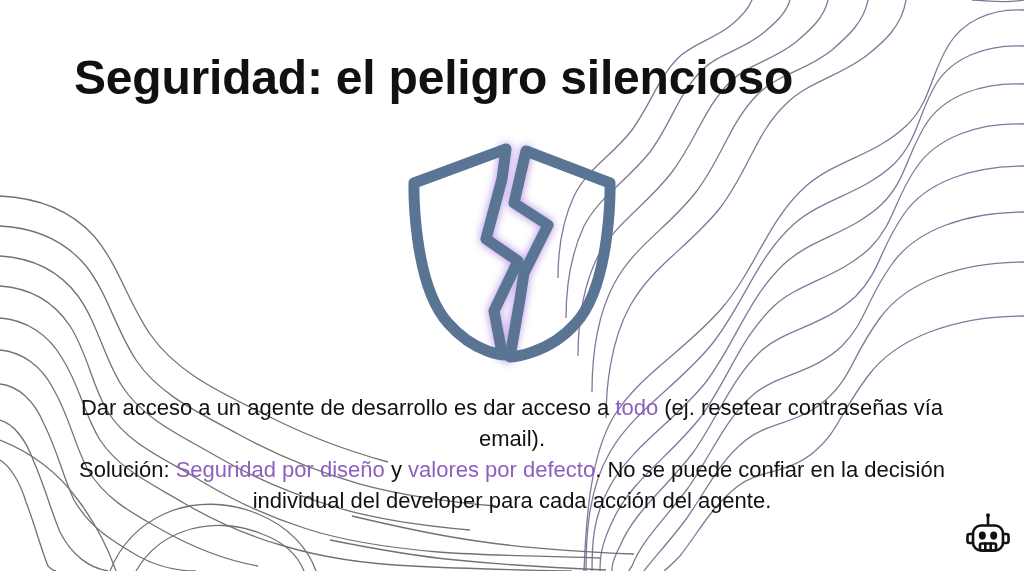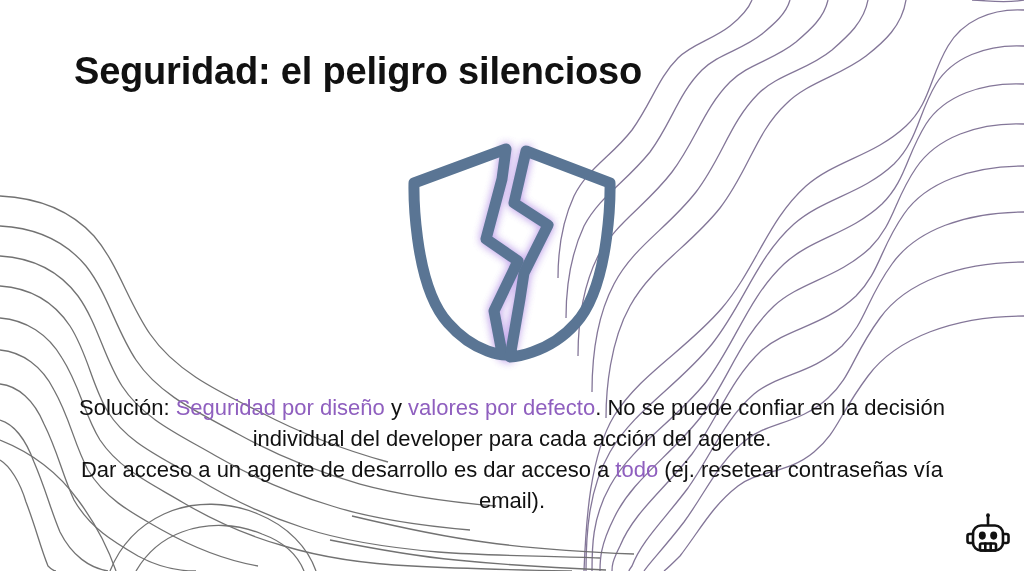--- a/index.html
+++ b/index.html
@@ -22,21 +22,21 @@
     left: 0;
     top: 0;
     width: 1024px;
     height: 571px;
     pointer-events: none;
   }
   .slide-title {
     position: absolute;
     left: 74px;
     top: 50px;
-    font-size: 38px;
+    font-size: 48px;
     font-weight: bold;
     color: #111111;
     letter-spacing: -0.2px;
     white-space: nowrap;
   }
   .shield-wrap {
     position: absolute;
     left: 398px;
     top: 133px;
     width: 228px;
@@ -127,22 +127,22 @@
 
       <path d="M108,16 L16,50 C16,50 14,150 50,190 C78,222 108,222 108,222
                L104,220 L96,178 L120,128 L88,106 L104,46 Z" fill="none" stroke="#5a7594" stroke-width="11" stroke-linejoin="round" stroke-linecap="round"></path>
 
       <path d="M128,18 L212,50 C212,50 214,150 178,190 C150,222 112,224 112,224
                L122,166 L126,140 L150,92 L116,70 Z" fill="none" stroke="#5a7594" stroke-width="11" stroke-linejoin="round" stroke-linecap="round"></path>
     </svg>
   </div>
 
   <div class="body-text">
+    <p class="para"><span>Dar acceso a un agente de desarrollo es dar acceso a </span><span class="hl">todo</span><span> (ej. resetear contraseñas vía email).</span></p>
     <p class="para"><span>Solución: </span><span class="hl">Seguridad por diseño</span><span> y </span><span class="hl">valores por defecto</span><span>. No se puede confiar en la decisión individual del developer para cada acción del agente.</span></p>
-    <p class="para"><span>Dar acceso a un agente de desarrollo es dar acceso a </span><span class="hl">todo</span><span> (ej. resetear contraseñas vía email).</span></p>
   </div>
 
   <div class="robot-logo">
     <svg width="52" height="52" viewBox="0 0 52 52" xmlns="http://www.w3.org/2000/svg">
       <g fill="none" stroke="#111111" stroke-width="2.6" stroke-linecap="round" stroke-linejoin="round">
         <path d="M26,4 L26,13"></path>
         <circle cx="26" cy="3.2" r="1.9" fill="#111111" stroke="none"></circle>
         <rect x="11" y="13.5" width="30" height="25" rx="8"></rect>
         <path d="M11,22 L7.5,22 C6.3,22 5.5,22.9 5.5,24 L5.5,29 C5.5,30.1 6.3,31 7.5,31 L11,31"></path>
         <path d="M41,22 L44.5,22 C45.7,22 46.5,22.9 46.5,24 L46.5,29 C46.5,30.1 45.7,31 44.5,31 L41,31"></path>

